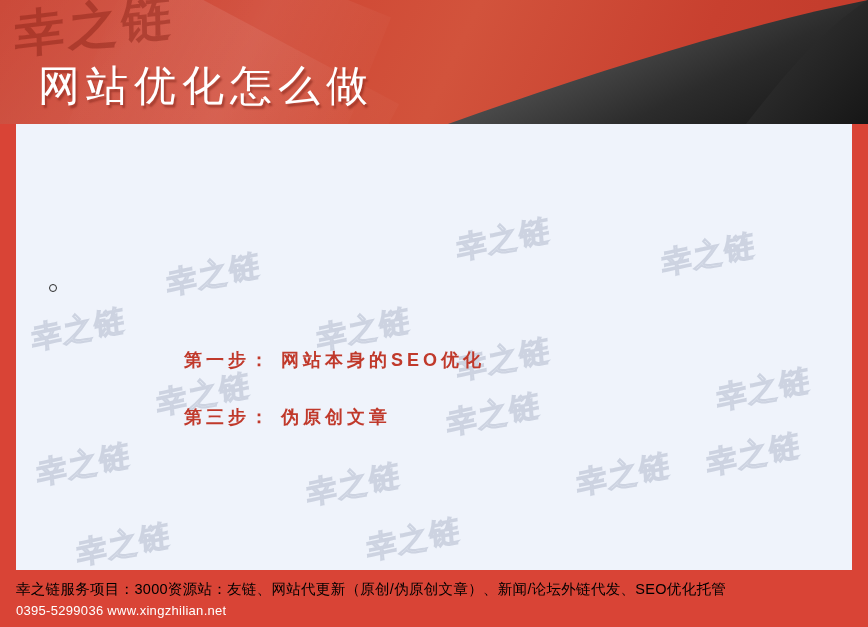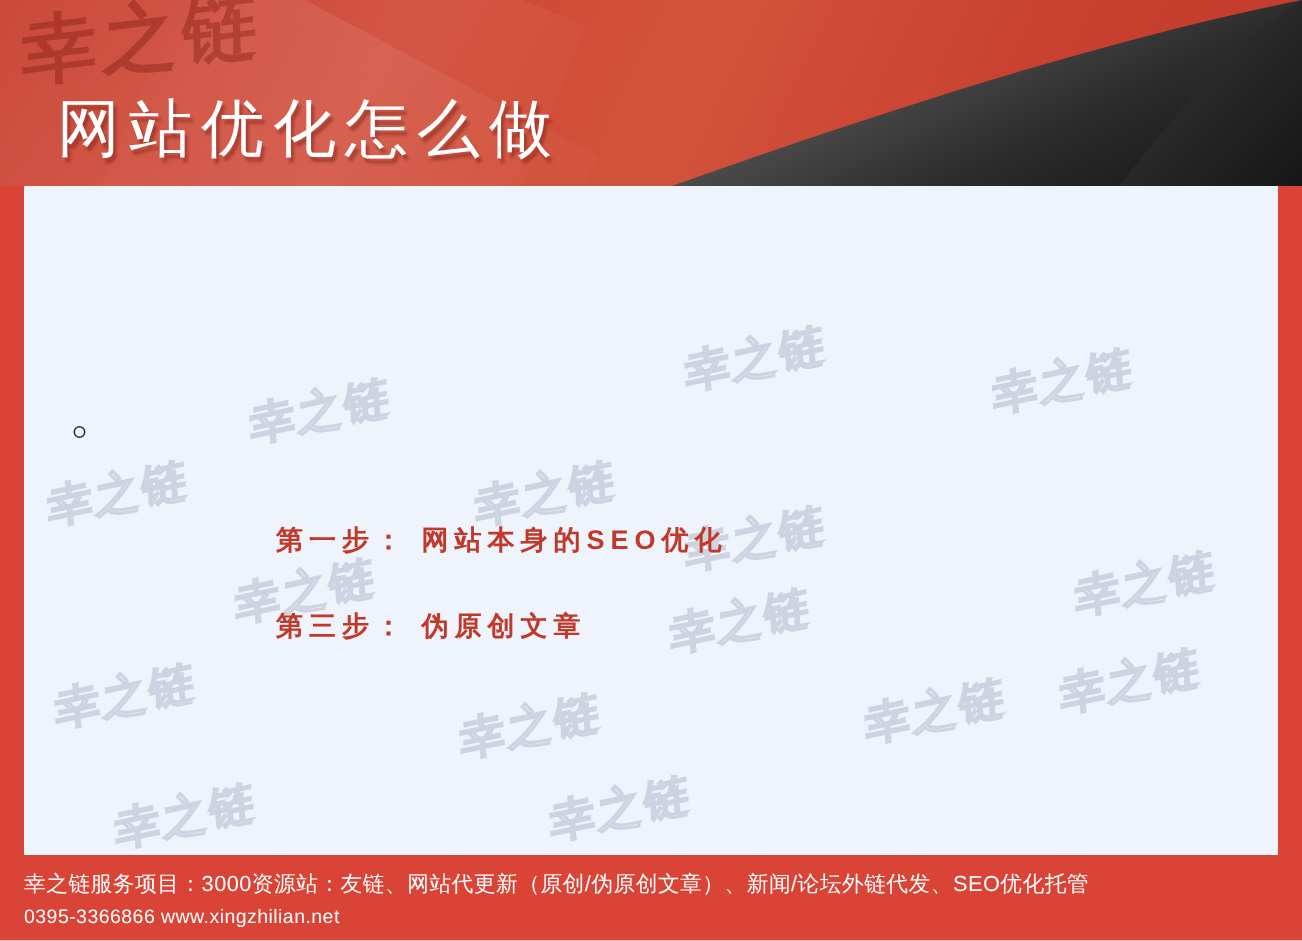--- a/index.html
+++ b/index.html
@@ -127,21 +127,21 @@
   
   #footer {
     position: absolute;
     left: 0; top: 570px;
     width: 868px; height: 57px;
     background: #d94436;
   }
   #footer-line1 {
     position: absolute;
     left: 16px; top: 10px;
-    color: #ffffff;
+    color: #000000;
     font-size: 14.5px;
     letter-spacing: 0.3px;
     white-space: nowrap;
   }
   #footer-line2 {
     position: absolute;
     left: 16px; top: 33px;
     color: #ffffff;
     font-size: 13px;
     letter-spacing: 0.3px;
@@ -201,16 +201,16 @@
 
     <div id="steps">
       <div class="step-line">第一步： 网站本身的SEO优化</div>
       <div class="step-line">第三步： 伪原创文章</div>
     </div>
 
   </div>
 
   <div id="footer">
     <div id="footer-line1">幸之链服务项目：3000资源站：友链、网站代更新（原创/伪原创文章）、新闻/论坛外链代发、SEO优化托管</div>
-    <div id="footer-line2">0395-3366866  www.xingzhilian.net</div>
+    <div id="footer-line2">0395-5299036  www.xingzhilian.net</div>
   </div>
 
 </div>
 
 </body></html>

